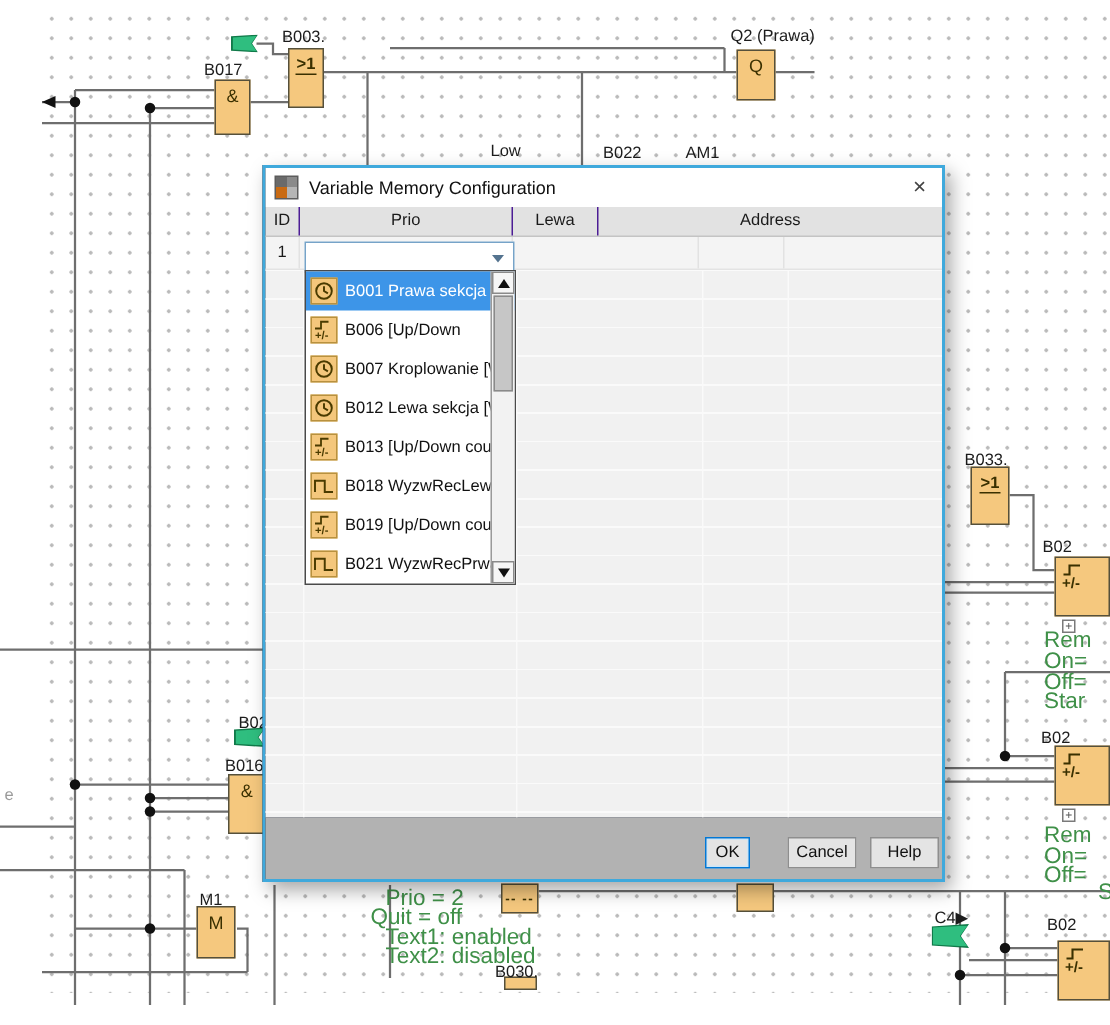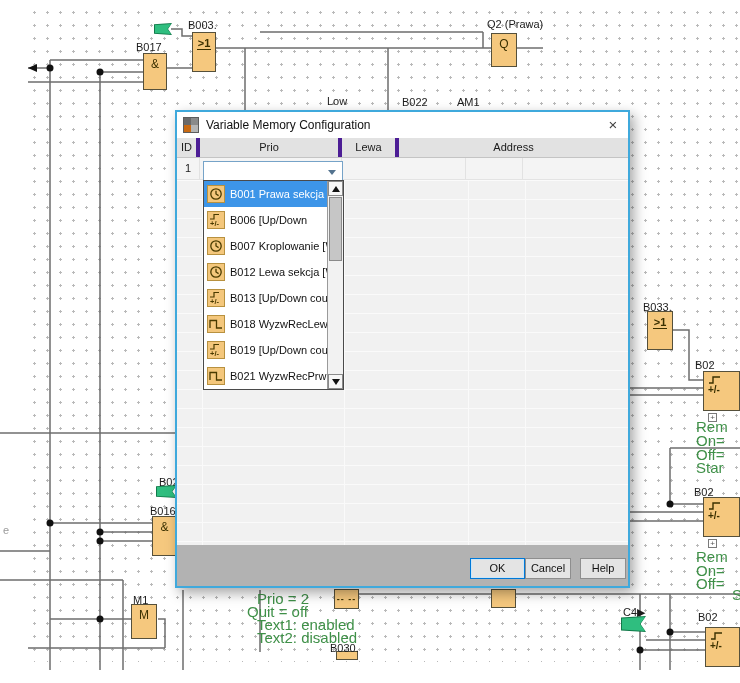--- a/index.html
+++ b/index.html
@@ -36,21 +36,21 @@
        box-shadow:4px 5px 12px rgba(0,0,0,.35);}
   #titlebar{position:absolute;left:0;top:0;right:0;height:26px;background:#ffffff;
             display:flex;align-items:center;}
   #appicon{width:16px;height:16px;margin:0 7px 0 6px;border:1px solid #5c5c5c;box-sizing:border-box;
            background:conic-gradient(#8a8a8a 0 25%,#b5b5b5 0 50%,#C96A12 0 75%,#6a6a6a 0);}
   #dtitle{font-size:12px;color:#111;}
   #closebtn{margin-left:auto;width:30px;height:26px;text-align:center;font-size:15px;line-height:25px;color:#444;}
   .hdr{position:absolute;left:0;top:26px;right:0;height:20px;background:#E2E2E2;display:flex;
        border-bottom:1px solid #C4C4C4;box-sizing:border-box;}
   .hcell{font-size:11px;color:#1a1a1a;text-align:center;line-height:19px;
-         border-right:4px solid #4c1d95;box-sizing:border-box;overflow:hidden;}
+         border-right:1px solid #4c1d95;box-sizing:border-box;overflow:hidden;}
   .row1{position:absolute;left:0;top:46px;right:0;height:22px;background:#F4F4F4;display:flex;
         border-bottom:1px solid #E3E3E3;box-sizing:border-box;}
   .rcell{font-size:11px;color:#1a1a1a;text-align:center;line-height:21px;
          border-right:1px solid #E2E2E2;box-sizing:border-box;}
   #emptyrows{position:absolute;left:0;top:68px;right:0;height:365px;background:#F1F1F1;
      background-image:repeating-linear-gradient(to bottom,#FAFAFA 0 1px,transparent 1px 19px);}
   .colsep{position:absolute;top:68px;height:365px;width:1px;background:#FAFAFA;}
   #btnstrip{position:absolute;left:0;bottom:0;right:0;height:41px;background:#B2B2B2;}
   .wbtn{position:absolute;height:21px;background:#E4E4E4;border:1px solid #8E8E8E;box-sizing:border-box;
         font-size:11px;color:#111;text-align:center;line-height:19px;}
@@ -307,18 +307,18 @@
             <div class="tri-up"></div>
           </div>
         <div id="sbthumb"></div>
         <div class="sb-btn" style="bottom:0">
             <div class="tri-dn"></div>
           </div>
       </div>
     </div>
 
     <div id="btnstrip"></div>
-    <div class="wbtn focus" style="left:293px;top:446px;width:55px">OK</div>
+    <div class="wbtn focus" style="left:293px;top:446px;width:30px">OK</div>
     <div class="wbtn" style="left:348px;top:446px;width:46px">Cancel</div>
     <div class="wbtn" style="left:403px;top:446px;width:46px">Help</div>
   </div>
 
 </div>
 
 </body></html>

